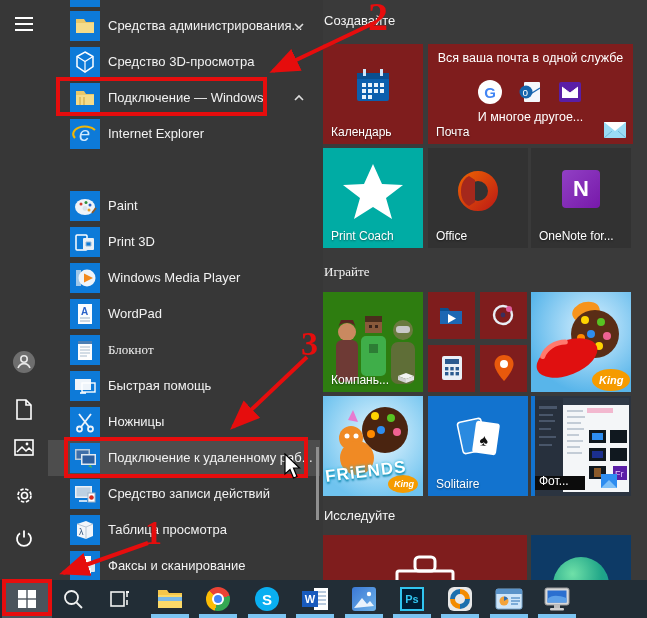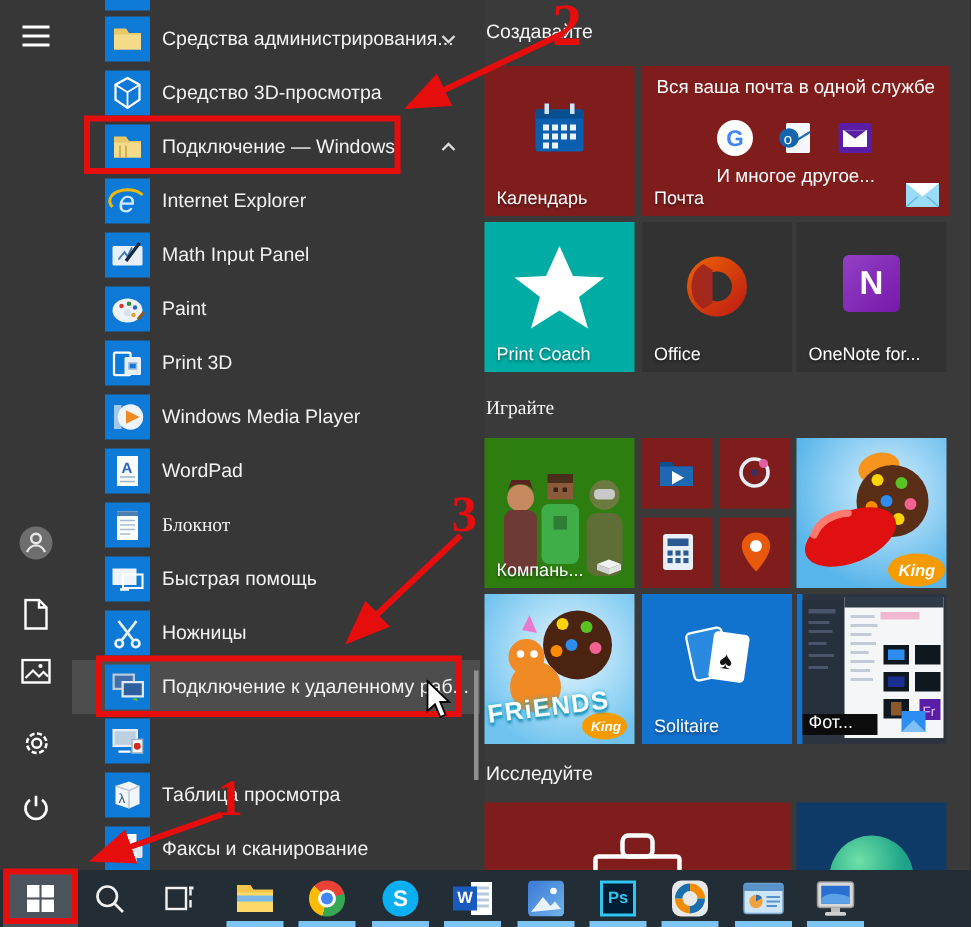--- a/index.html
+++ b/index.html
@@ -131,30 +131,20 @@
     <div class="app-row" style="top:116px;">
       <span class="ic">
           <svg width="30" height="30" viewBox="0 0 30 30">
             <text x="9" y="22" font-size="20" font-style="italic" fill="#cfeaff">e</text>
             <path d="M5 19 A11 7 0 0 1 25 11" fill="none" stroke="#f2b705" stroke-width="2"></path>
           </svg>
         </span>
       <span class="app-label">Internet Explorer</span>
     </div>
 
-    <div class="app-row" style="top:152px;">
-      <span class="ic">
-          <svg width="30" height="30" viewBox="0 0 30 30">
-            <rect x="5" y="9" width="20" height="13" rx="1" fill="#e9eff6"></rect>
-            <path d="M9 18l4-5 2 3 3-6" stroke="#3a79b8" stroke-width="1.2" fill="none"></path>
-            <path d="M14 19L23 7" stroke="#16293f" stroke-width="2.2"></path>
-          </svg>
-        </span>
-      <span class="app-label">Math Input Panel</span>
-    </div>
 
     <div class="app-row" style="top:188px;">
       <span class="ic">
           <svg width="30" height="30" viewBox="0 0 30 30">
             <ellipse cx="15" cy="16" rx="10" ry="8" fill="#eef3f8"></ellipse>
             <circle cx="11" cy="13" r="1.5" fill="#d23b2e"></circle>
             <circle cx="16" cy="11.5" r="1.5" fill="#2f8f3a"></circle>
             <circle cx="20" cy="14" r="1.5" fill="#2a62c9"></circle>
             <circle cx="19" cy="19" r="1.5" fill="#e8a02a"></circle>
             <circle cx="15" cy="17.5" r="2.4" fill="#d8e2ec"></circle>
@@ -257,20 +247,21 @@
     <div class="app-row" style="top:476px;">
       <span class="ic">
           <svg width="30" height="30" viewBox="0 0 30 30">
             <rect x="5" y="7" width="17" height="12" fill="#e9eff6"></rect>
             <rect x="6.5" y="8.5" width="14" height="9" fill="#bcd0e2"></rect>
             <rect x="18" y="14" width="7" height="9" fill="#fff" stroke="#9db2c6"></rect>
             <circle cx="21.5" cy="18.5" r="2.3" fill="#d62a1e"></circle>
             <line x1="9" y1="22" x2="17" y2="22" stroke="#fff" stroke-width="1.5"></line>
           </svg>
         </span>
+      <span class="app-label">Средство записи действий</span>
     </div>
 
     <div class="app-row" style="top:512px;">
       <span class="ic">
           <svg width="30" height="30" viewBox="0 0 30 30">
             <path d="M7 9l9-3 7 3v12l-7 3-9-3z" fill="#f2f6fa"></path>
             <path d="M7 9l9 3 7-3M16 12v12" stroke="#b9c8d6" fill="none"></path>
             <text x="9" y="20" font-size="9" fill="#35557a">λ</text>
           </svg>
         </span>

